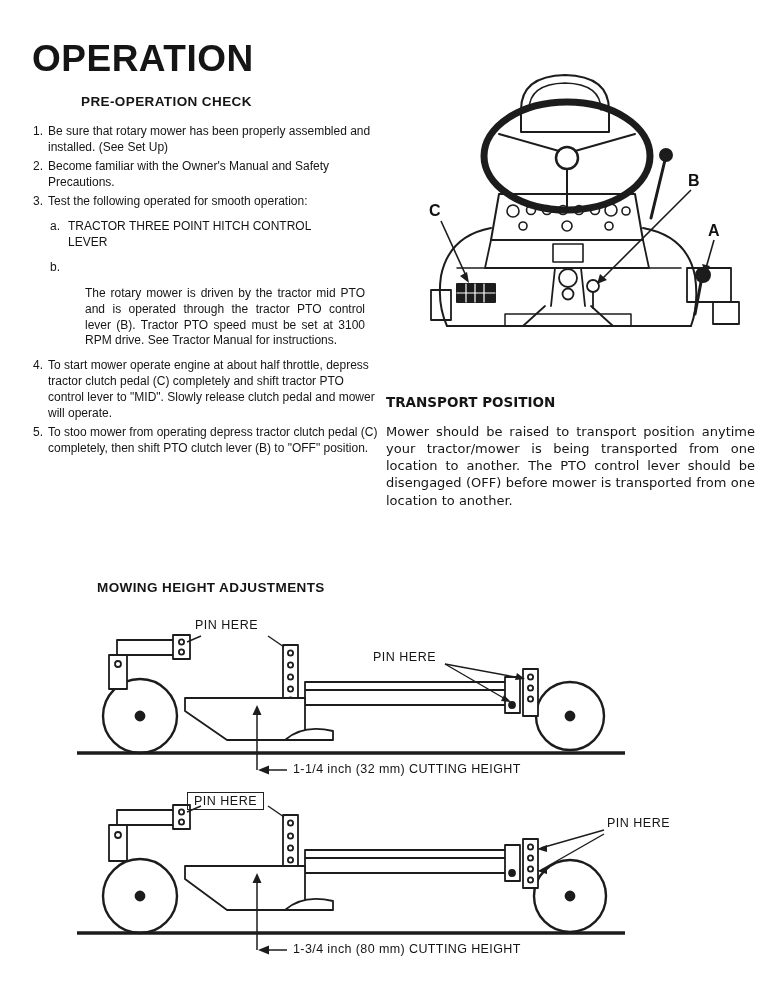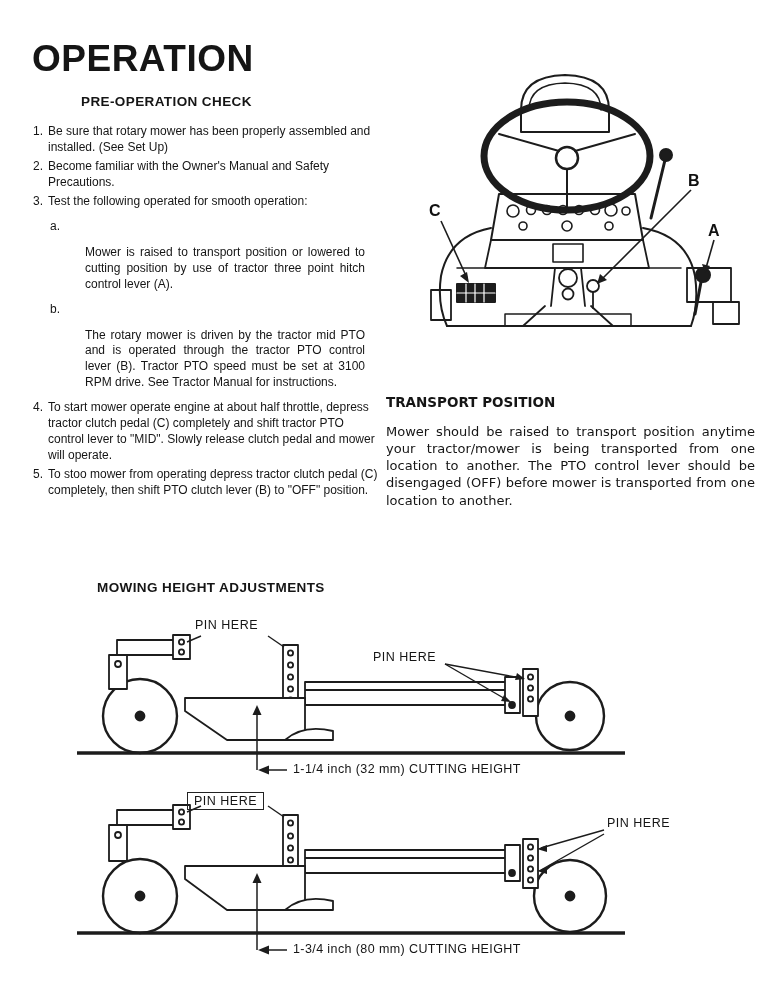--- a/index.html
+++ b/index.html
@@ -63,22 +63,22 @@
     <span class="txt">Become familiar with the Owner's Manual and Safety Precautions.</span>
   </div>
   <div class="li">
     <span class="num">3.</span>
     <span class="txt">Test the following operated for smooth operation:</span>
   </div>
 
   <div class="sub">
     <div class="sub-head">
       <span class="lbl">a.</span>
+      <span class="ttl">TRACTOR THREE POINT HITCH CONTROL LEVER</span>
     </div>
-    <div class="sub-body">Mower is raised to transport position or lowered to cutting position by use of tractor three point hitch control lever (A).</div>
   </div>
 
   <div class="sub">
     <div class="sub-head">
       <span class="lbl">b.</span>
     </div>
     <div class="sub-body">The rotary mower is driven by the tractor mid PTO and is operated through the tractor PTO control lever (B). Tractor PTO speed must be set at 3100 RPM drive. See Tractor Manual for instructions.</div>
   </div>
 
   <div class="li">

